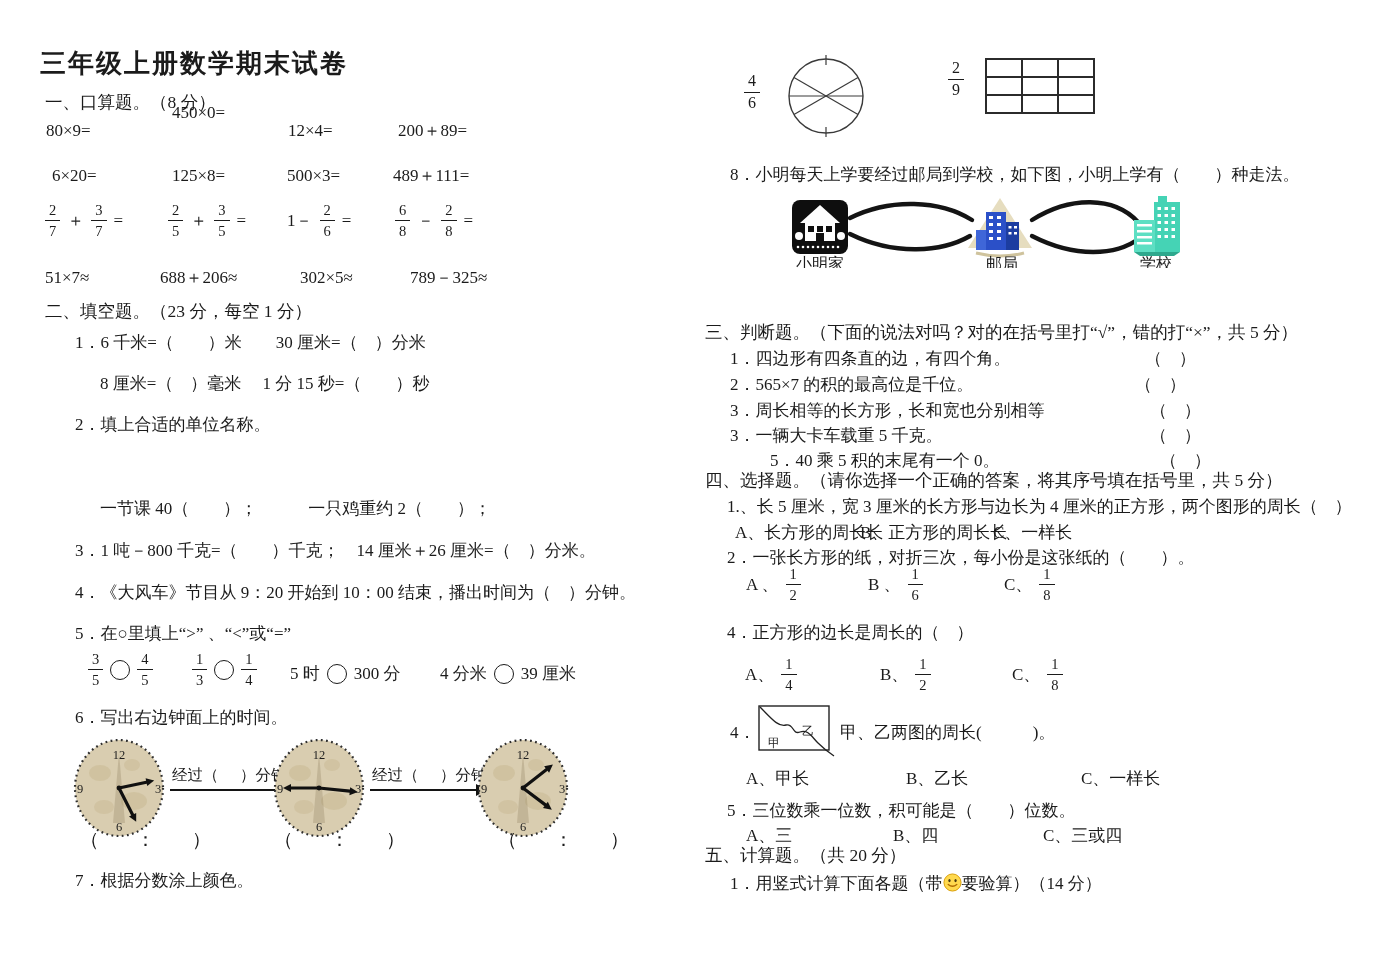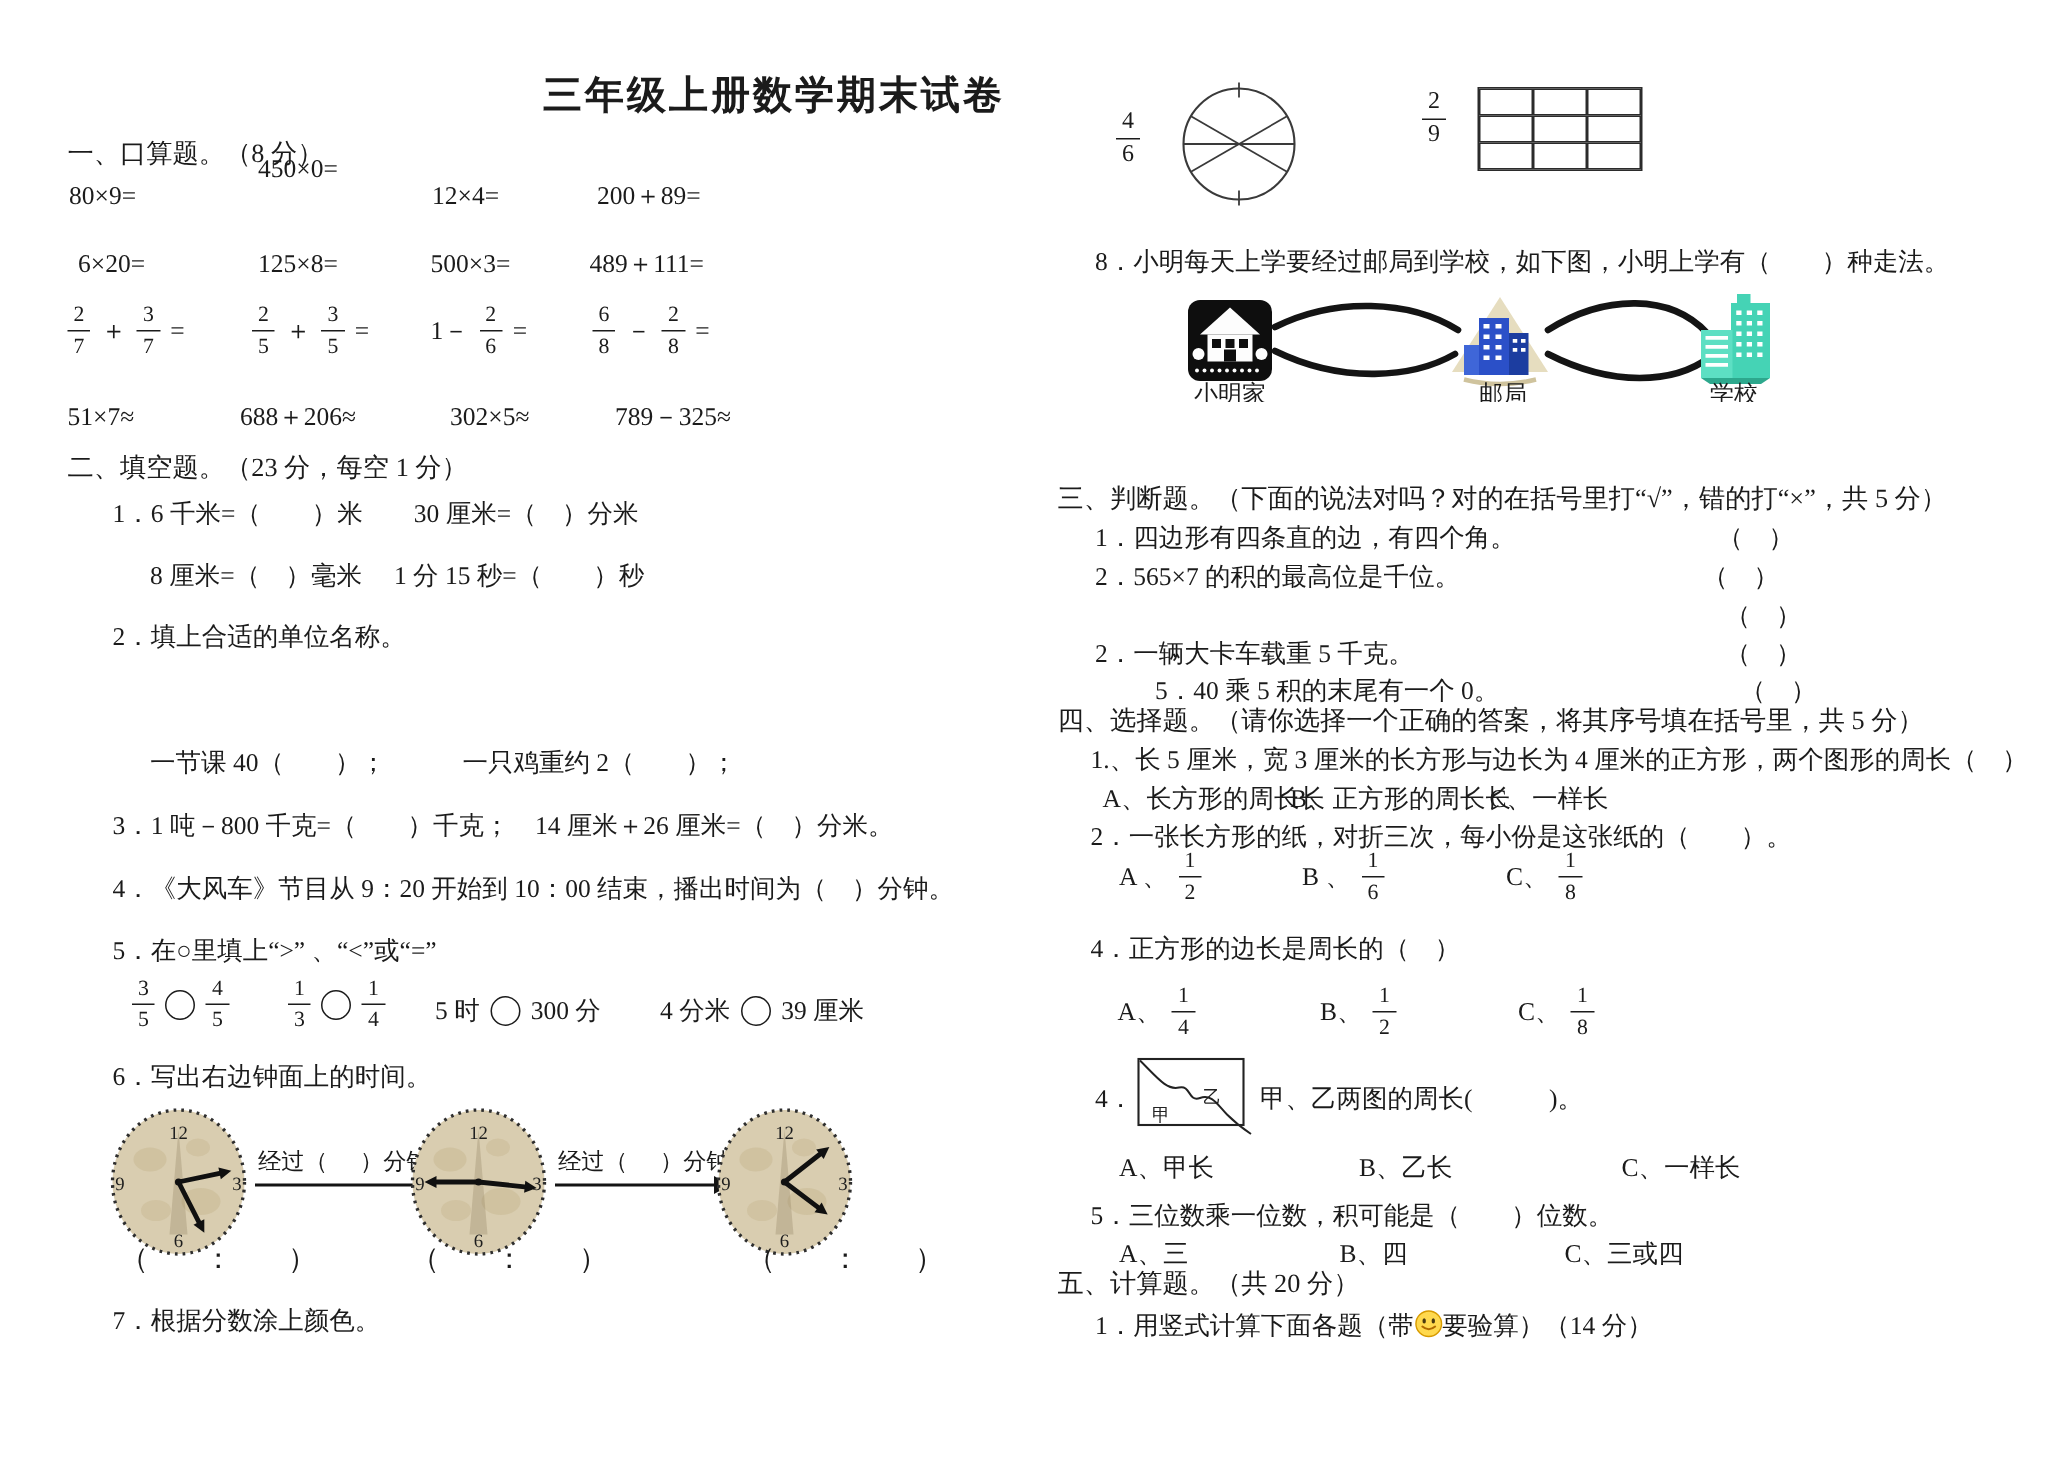--- a/index.html
+++ b/index.html
@@ -1,19 +1,19 @@
 <!DOCTYPE html>
 <html><head>
 <meta charset="utf-8">
 <style>
   html,body{margin:0;padding:0;background:#ffffff;}
   #page{position:relative;width:1375px;height:971px;background:#ffffff;overflow:hidden;
         font-family:"Liberation Serif","DejaVu Serif",serif;color:#1b1b1b;font-size:17px;}
   .t{position:absolute;white-space:nowrap;line-height:1.25;}
-  .title{font-size:26px;font-weight:bold;letter-spacing:2px;text-align:right;}
+  .title{font-size:26px;font-weight:bold;letter-spacing:2px;text-align:left;}
   .sec{font-size:17.5px;}
   .frac{display:inline-flex;flex-direction:column;align-items:center;line-height:1;
         font-size:14.5px;vertical-align:middle;}
   .frac>span:first-child{border-bottom:1.4px solid #1b1b1b;padding:0 4px 2.5px;}
   .frac>span:last-child{padding:2.5px 4px 0;}
   .fracline{display:inline-flex;align-items:center;gap:7px;}
   .circ{display:inline-block;width:18px;height:18px;border:1.5px solid #1b1b1b;
         border-radius:50%;flex:0 0 auto;}
   .harrow{position:absolute;height:2.4px;background:#141414;}
   .harrow:after{content:"";position:absolute;right:-9px;top:-5.2px;width:0;height:0;
@@ -328,22 +328,23 @@
     <span class="figlabel" style="left:16px;top:60px;">小明家</span>
     <span class="figlabel" style="left:206px;top:60px;">邮局</span>
     <span class="figlabel" style="left:360px;top:60px;">学校</span>
   </div>
 
   <div class="t sec" style="left:705px;top:322px;">三、判断题。（下面的说法对吗？对的在括号里打“√”，错的打“×”，共 5 分）</div>
   <span class="t" style="left:730px;top:348px;">1．四边形有四条直的边，有四个角。</span>
   <span class="t" style="left:1145px;top:348px;">（　）</span>
   <span class="t" style="left:730px;top:374px;">2．565×7 的积的最高位是千位。</span>
   <span class="t" style="left:1135px;top:374px;">（　）</span>
+  <span class="t" style="left:730px;top:400px;">3．周长相等的长方形，长和宽也分别相等</span>
   <span class="t" style="left:1150px;top:400px;">（　）</span>
-  <span class="t" style="left:730px;top:425px;">2．一辆大卡车载重 5 千克。</span>
+  <span class="t" style="left:730px;top:425px;">3．一辆大卡车载重 5 千克。</span>
   <span class="t" style="left:1150px;top:425px;">（　）</span>
   <span class="t" style="left:770px;top:450px;">5．40 乘 5 积的末尾有一个 0。</span>
   <span class="t" style="left:1160px;top:450px;">（　）</span>
 
   <div class="t sec" style="left:705px;top:470px;">四、选择题。（请你选择一个正确的答案，将其序号填在括号里，共 5 分）</div>
   <span class="t" style="left:727px;top:496px;">1.、长 5 厘米，宽 3 厘米的长方形与边长为 4 厘米的正方形，两个图形的周长（　）</span>
   <span class="t" style="left:735px;top:522px;">A、长方形的周长长</span>
   <span class="t" style="left:860px;top:522px;">B、正方形的周长长</span>
   <span class="t" style="left:993px;top:522px;">C、一样长</span>
 

